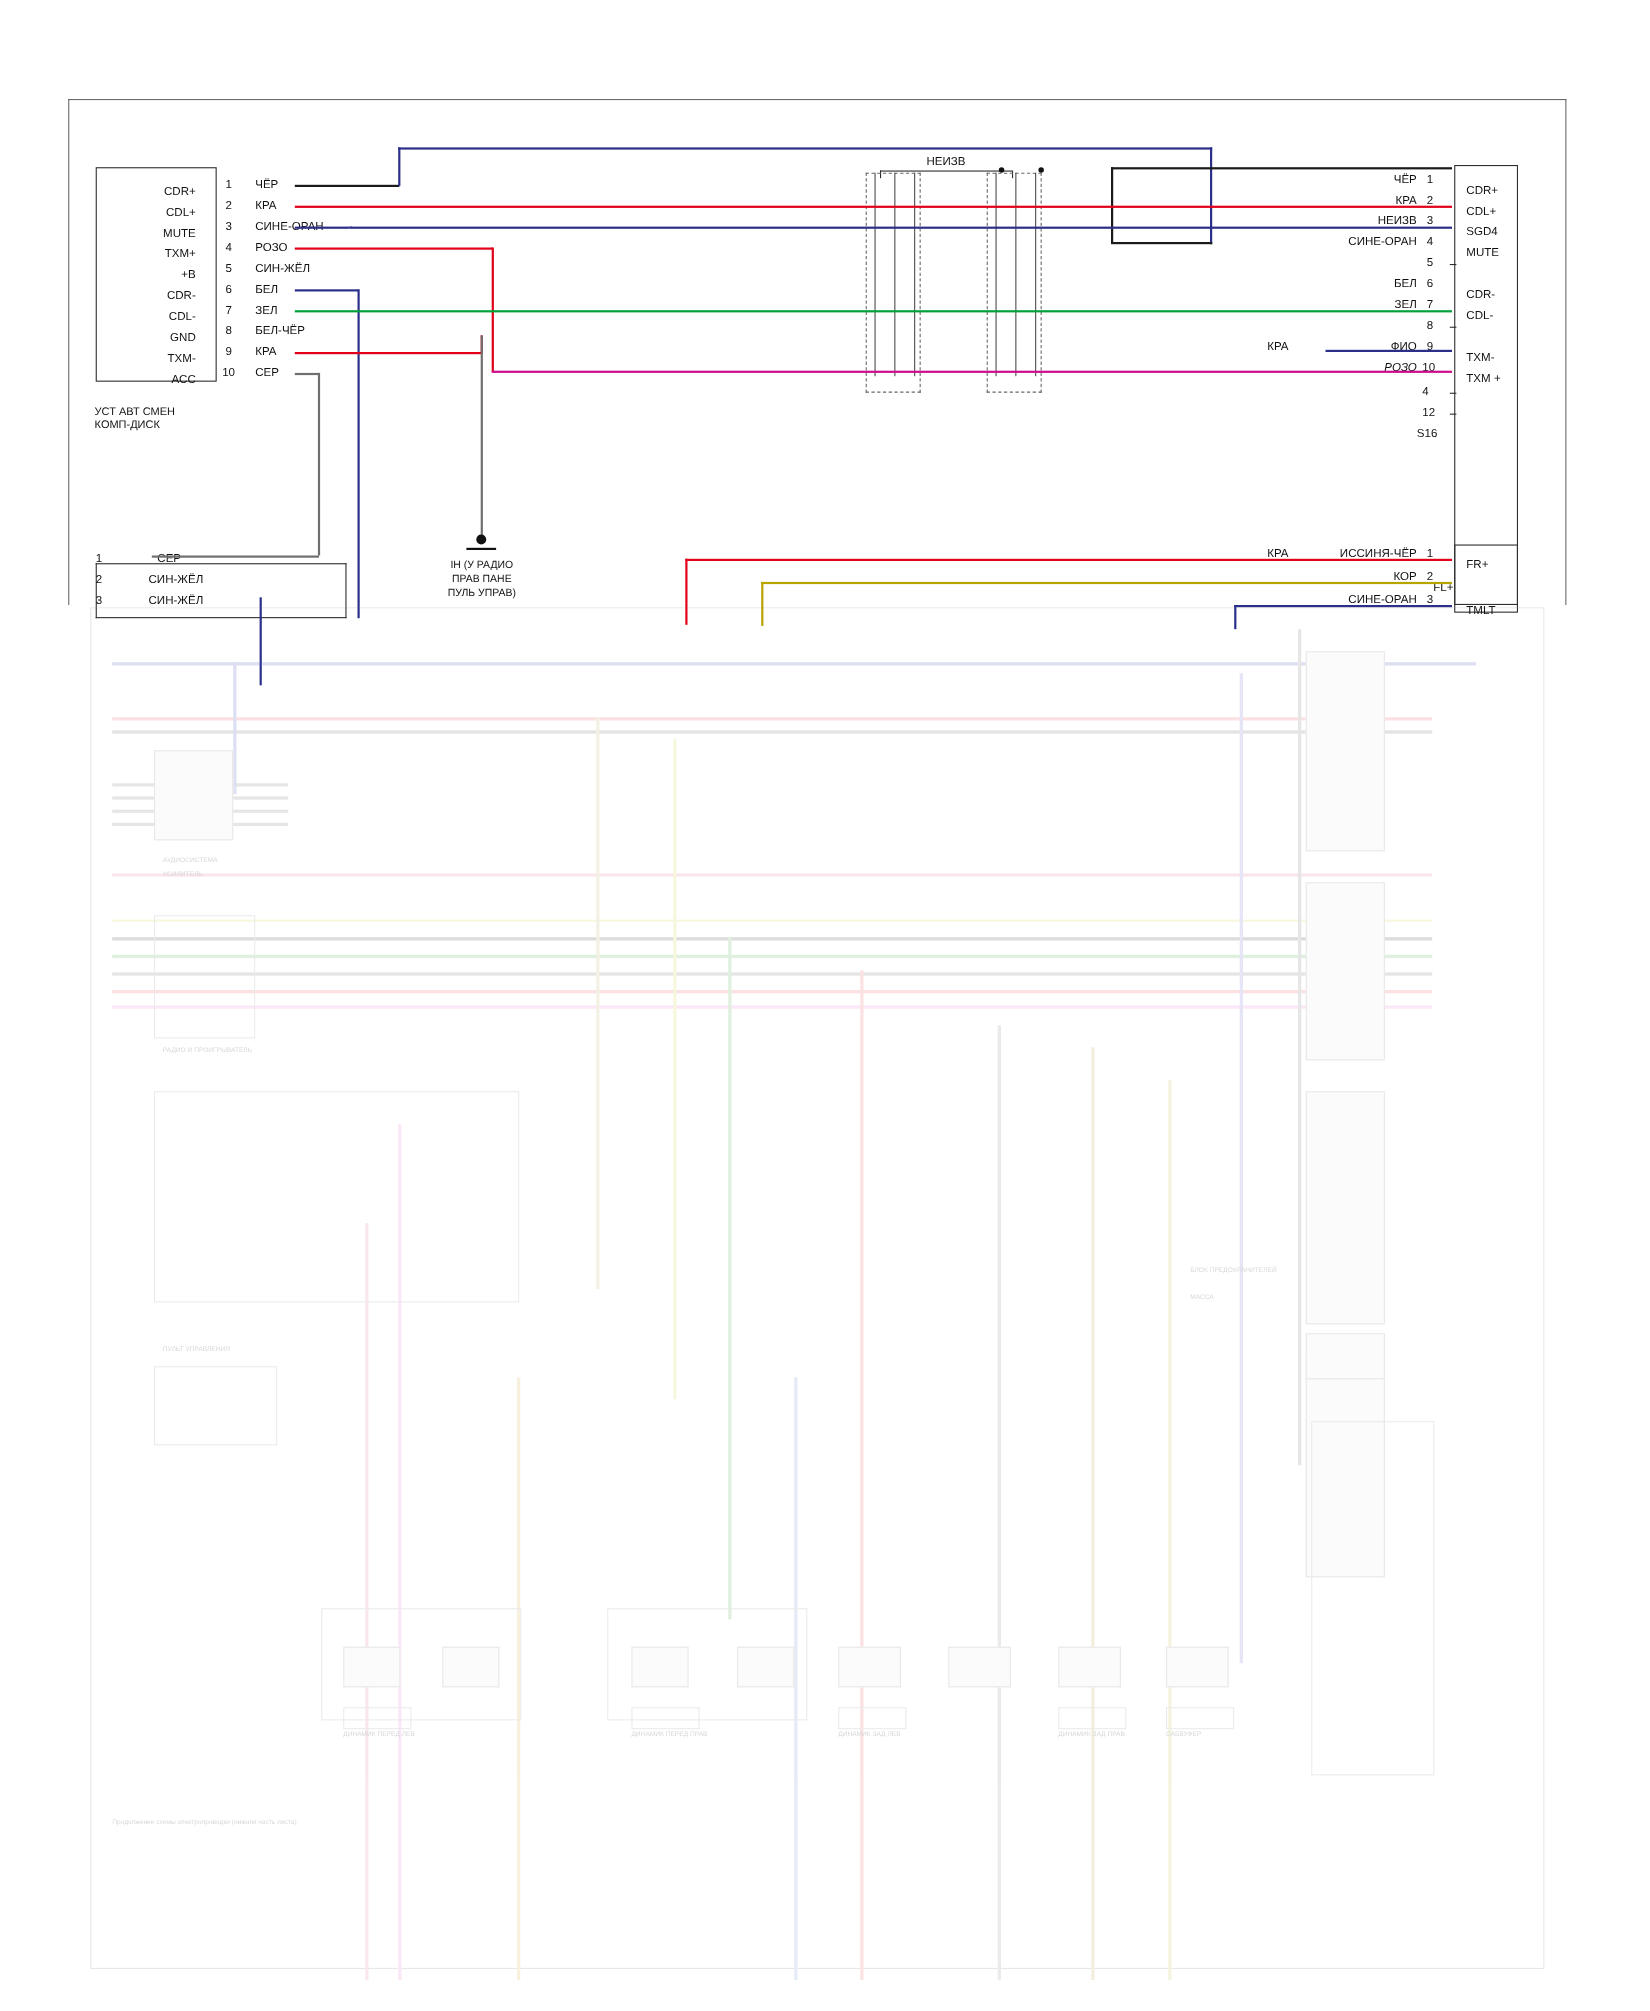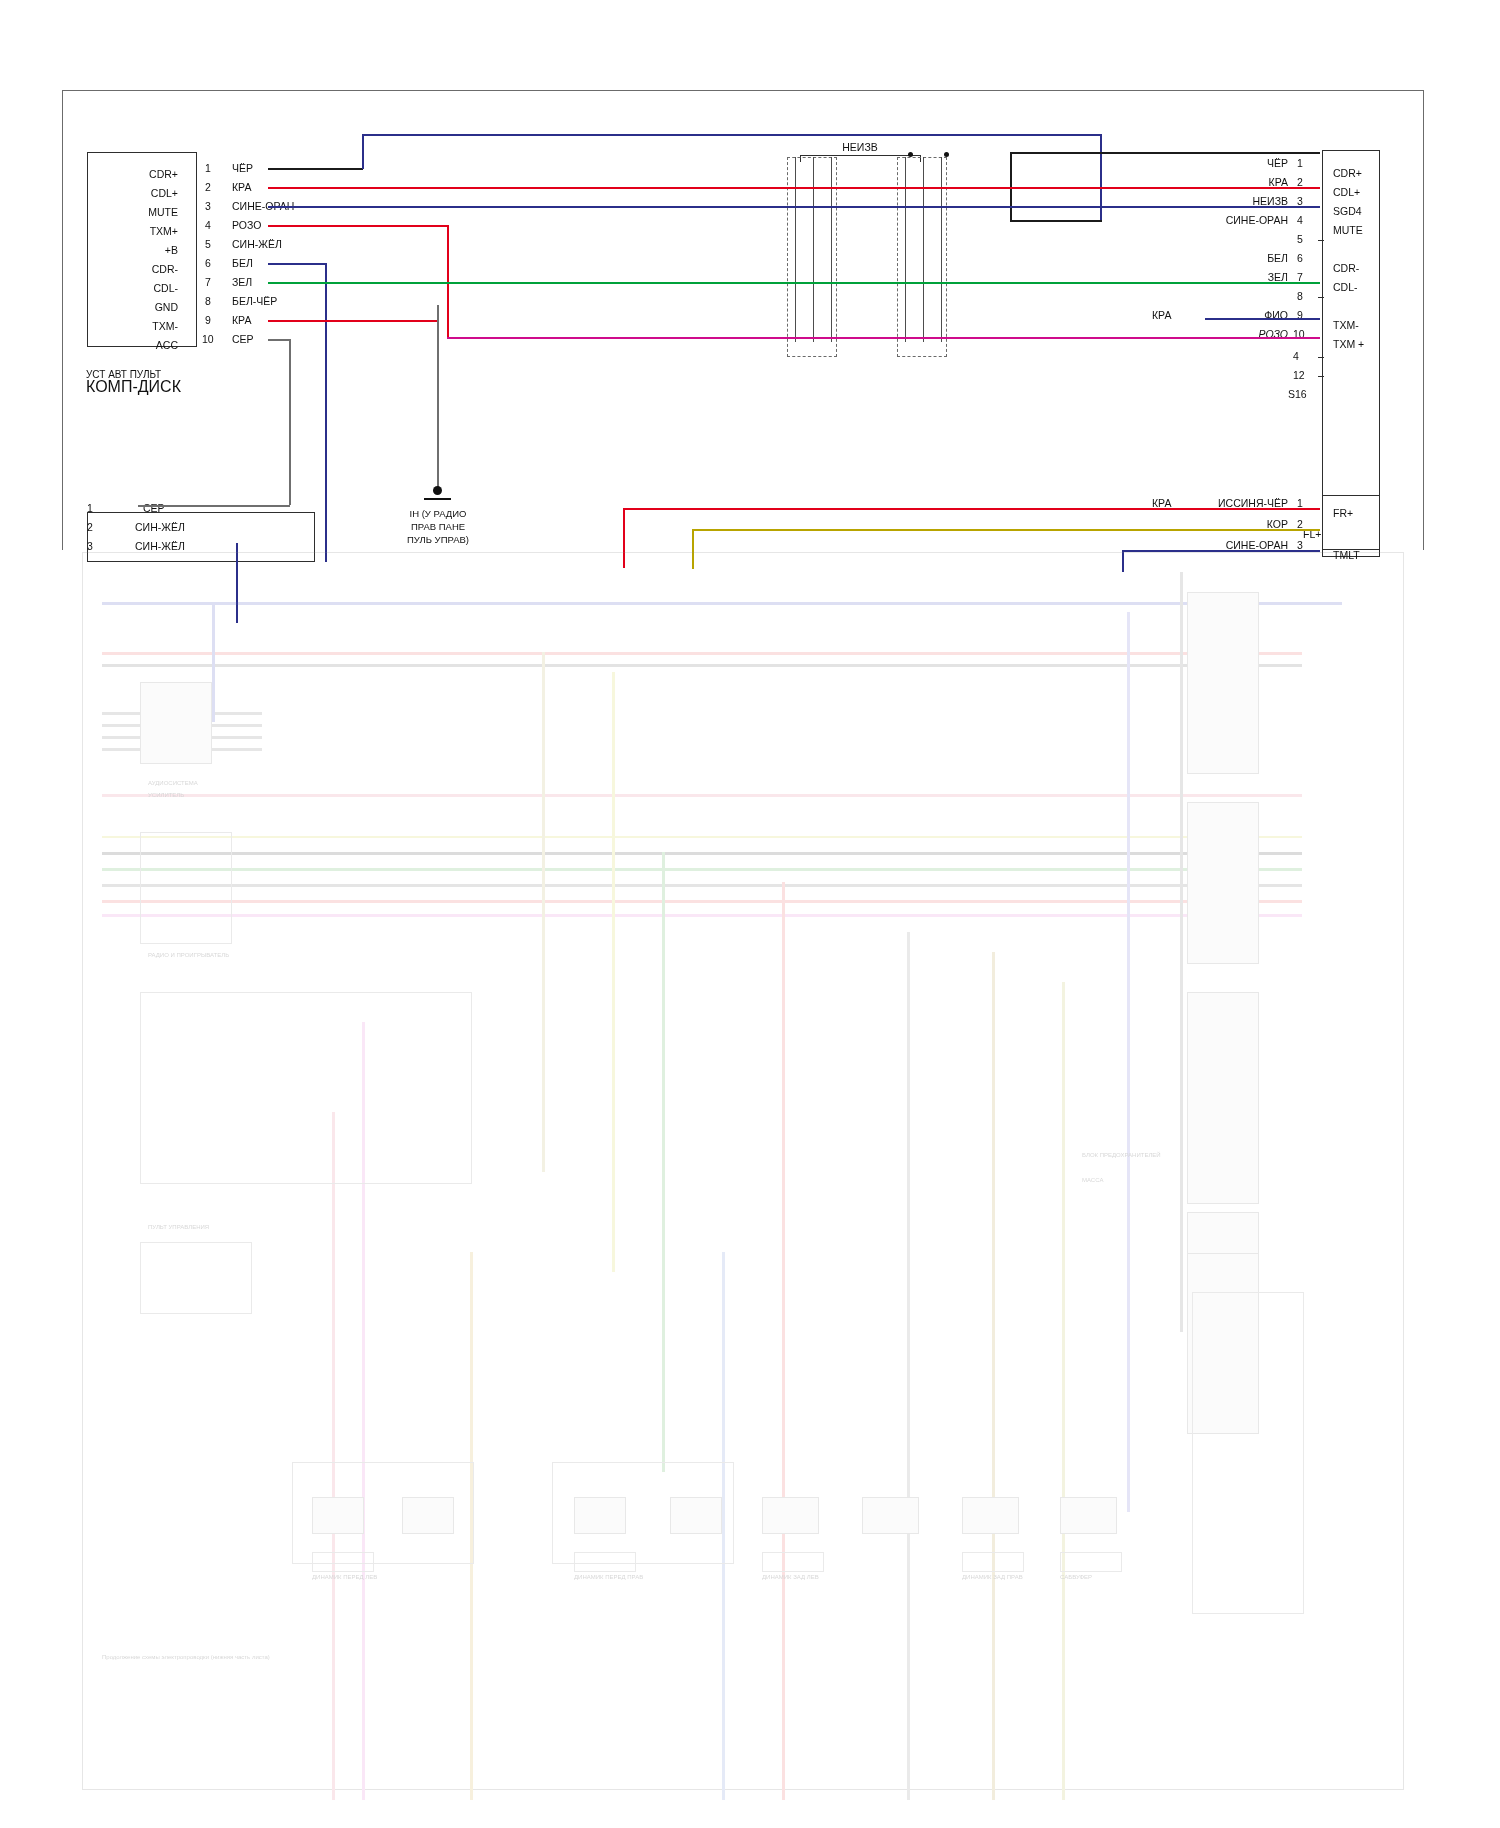--- a/index.html
+++ b/index.html
@@ -129,22 +129,22 @@
   <div class="lbl" style="left:232px; top:182px;">КРА</div>
   <div class="lbl" style="left:232px; top:201px;">СИНЕ-ОРАН</div>
   <div class="lbl" style="left:232px; top:220px;">РОЗО</div>
   <div class="lbl" style="left:232px; top:239px;">СИН-ЖЁЛ</div>
   <div class="lbl" style="left:232px; top:258px;">БЕЛ</div>
   <div class="lbl" style="left:232px; top:277px;">ЗЕЛ</div>
   <div class="lbl" style="left:232px; top:296px;">БЕЛ-ЧЁР</div>
   <div class="lbl" style="left:232px; top:315px;">КРА</div>
   <div class="lbl" style="left:232px; top:334px;">СЕР</div>
 
-  <div class="lbl" style="left:86px; top:369px; font-size:10px;">УСТ АВТ ПУЛЬТ</div>
-  <div class="lbl" style="left:86px; top:381px; font-size:16px;">КОМП-ДИСК</div>
+  <div class="lbl" style="left:86px; top:369px; font-size:10px;">УСТ АВТ СМЕН</div>
+  <div class="lbl" style="left:86px; top:381px; font-size:10px;">КОМП-ДИСК</div>
 
   <div class="box" style="left:87px; top:512px; width:228px; height:50px; border-color:#2e2e2e; border-top:none;"></div>
   <div class="wire" style="left:87px; top:512px; width:228px; height:1px; background:#2e2e2e;"></div>
 
   <div class="lbl" style="left:87px; top:503px;">1</div>
   <div class="lbl" style="left:87px; top:522px;">2</div>
   <div class="lbl" style="left:87px; top:541px;">3</div>
 
   <div class="lbl" style="left:143px; top:503px;">СЕР</div>
   <div class="lbl" style="left:135px; top:522px;">СИН-ЖЁЛ</div>

